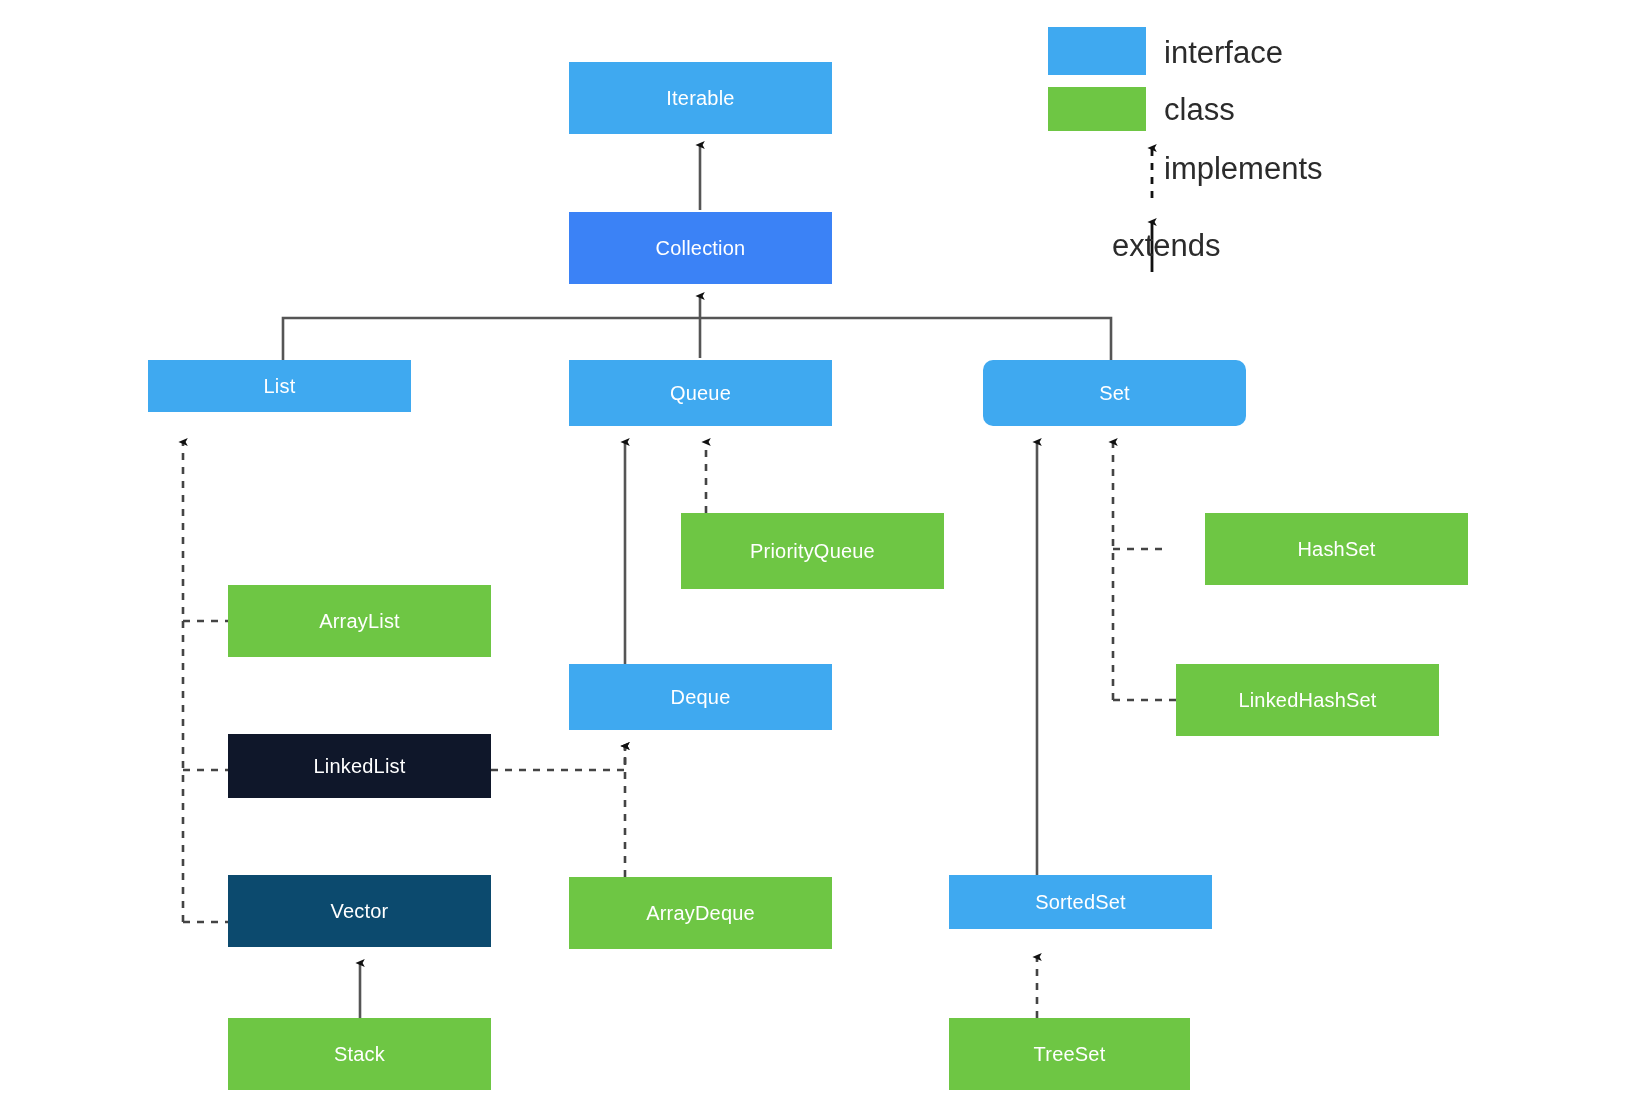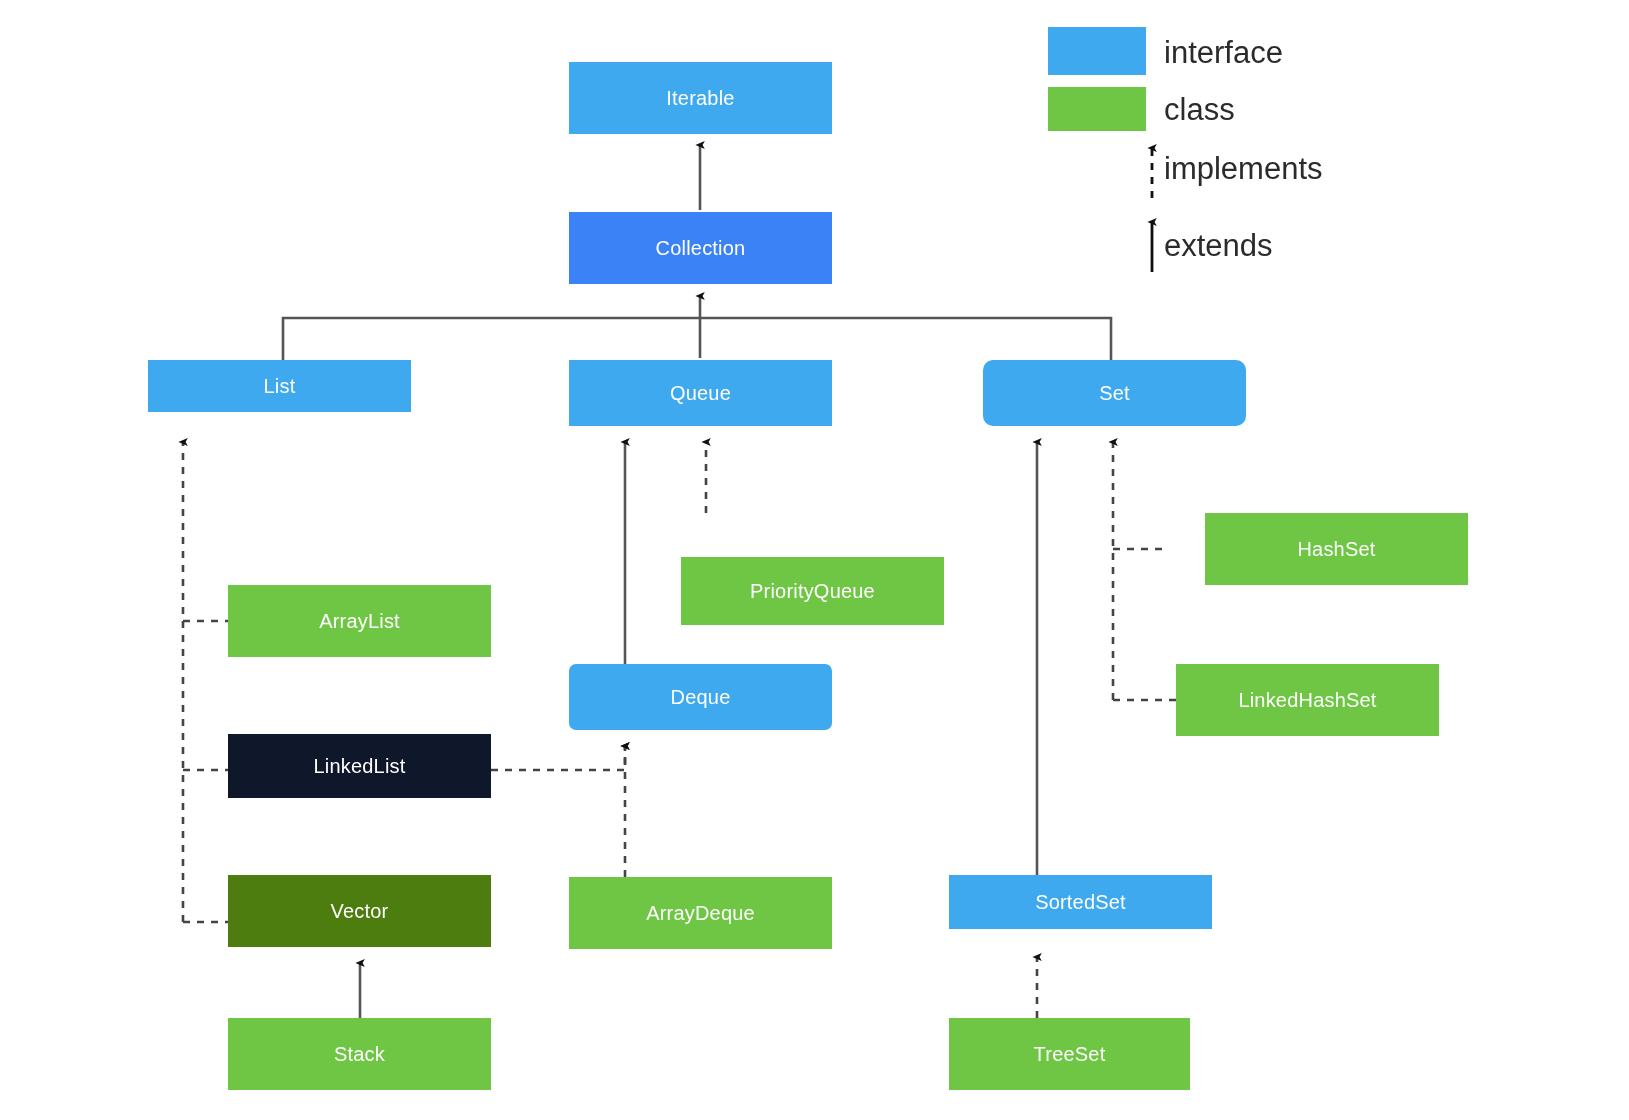--- a/index.html
+++ b/index.html
@@ -142,45 +142,45 @@
   </div>
 
   <div class="node-box" style="left:569px; top:360px; width:263px; height:66px; background:#3FA9F0;">
     <span class="node-label">Queue</span>
   </div>
 
   <div class="node-box" style="left:983px; top:360px; width:263px; height:66px; background:#3FA9F0;border-radius:10px;">
     <span class="node-label">Set</span>
   </div>
 
-  <div class="node-box" style="left:681px; top:513px; width:263px; height:68px; background:#6EC644;margin-top:44px;">
+  <div class="node-box" style="left:681px; top:513px; width:263px; height:76px; background:#6EC644;">
     <span class="node-label">PriorityQueue</span>
   </div>
 
   <div class="node-box" style="left:1166px; top:513px; width:263px; height:72px; background:#6EC644;margin-left:39px;">
     <span class="node-label">HashSet</span>
   </div>
 
   <div class="node-box" style="left:228px; top:585px; width:263px; height:72px; background:#6EC644;">
     <span class="node-label">ArrayList</span>
   </div>
 
-  <div class="node-box" style="left:569px; top:664px; width:263px; height:66px; background:#3FA9F0;border-radius:7px;">
+  <div class="node-box" style="left:569px; top:664px; width:263px; height:66px; background:#3FA9F0;">
     <span class="node-label">Deque</span>
   </div>
 
   <div class="node-box" style="left:1176px; top:664px; width:263px; height:72px; background:#6EC644;">
     <span class="node-label">LinkedHashSet</span>
   </div>
 
   <div class="node-box" style="left:228px; top:734px; width:263px; height:64px; background:#0f172a;">
     <span class="node-label">LinkedList</span>
   </div>
 
-  <div class="node-box" style="left:228px; top:875px; width:263px; height:72px; background:#4d7c0f;">
+  <div class="node-box" style="left:228px; top:875px; width:263px; height:72px; background:#0c4a6e;">
     <span class="node-label">Vector</span>
   </div>
 
   <div class="node-box" style="left:569px; top:877px; width:263px; height:72px; background:#6EC644;">
     <span class="node-label">ArrayDeque</span>
   </div>
 
   <div class="node-box" style="left:949px; top:875px; width:263px; height:54px; background:#3FA9F0;">
     <span class="node-label">SortedSet</span>
   </div>
@@ -194,15 +194,15 @@
   </div>
 
   <div class="legend-swatch" style="left:1048px; top:27px; width:98px; height:48px; background:#3FA9F0;"></div>
   <div class="legend-text" style="left:1164px; top:37px;">interface</div>
 
   <div class="legend-swatch" style="left:1048px; top:87px; width:98px; height:44px; background:#6EC644;"></div>
   <div class="legend-text" style="left:1164px; top:94px;">class</div>
 
   <div class="legend-text" style="left:1164px; top:153px;">implements</div>
 
-  <div class="legend-text" style="left:1164px; top:230px;">extends</div>
+  <div class="legend-text" style="left:1112px; top:230px;">extends</div>
 
 </div>
 
 </body></html>

